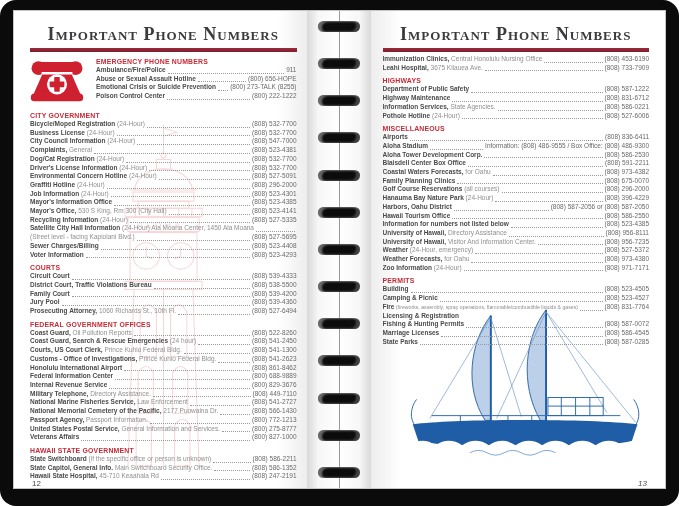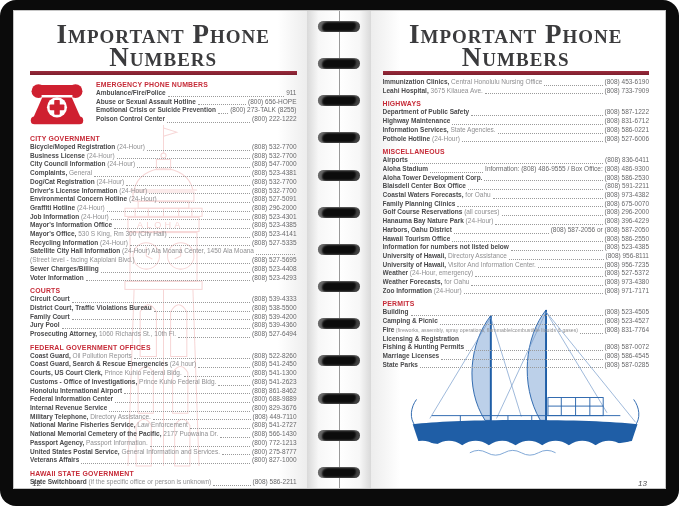--- a/index.html
+++ b/index.html
@@ -5,21 +5,21 @@
   html,body{margin:0;padding:0;background:#ffffff;}
   .frame{position:relative;width:679px;height:506px;background:#0b0b0b;border-radius:16px;overflow:hidden;
          font-family:"Liberation Sans",sans-serif;}
   .book{position:absolute;left:13px;top:10px;right:13px;bottom:17px;background:#ffffff;
         border:1px solid #c6c6c6;display:flex;}
   .page{position:relative;flex:1 1 0;padding:10px 10px 16px 16px;overflow:hidden;}
   .page-left{background:linear-gradient(to right,#ffffff 90%,#ededed 100%);}
   .page-right{background:linear-gradient(to left,#ffffff 90%,#ededed 100%);padding-left:12px;padding-right:16px;}
 
   .ptitle{font-family:"Liberation Serif",serif;font-variant:small-caps;font-weight:bold;
-          font-size:27px;letter-spacing:1px;color:#3b3b3d;text-align:center;line-height:23px;margin:2px 0 2px;}
+          font-size:18px;letter-spacing:1px;color:#3b3b3d;text-align:center;line-height:23px;margin:2px 0 2px;}
   .trule{height:4px;background:linear-gradient(#9b2b3c,#7c1e2d);margin-bottom:3px;}
 
   .sections{position:relative;z-index:1;}
   .section{margin-top:5px;}
   .section:first-child{margin-top:2px;}
   .sec-header{font-size:6.9px;font-weight:bold;color:#c62b38;letter-spacing:.2px;margin:3px 0 1px;}
   .entry{display:flex;align-items:flex-end;font-size:6.5px;line-height:8.7px;color:#4b4b4d;}
   .ename{font-weight:bold;color:#4b4b4d;white-space:nowrap;overflow:hidden;}
   .edetail{font-weight:normal;color:#8f8f91;}
   .entry.fine .edetail{font-size:5.2px;}

